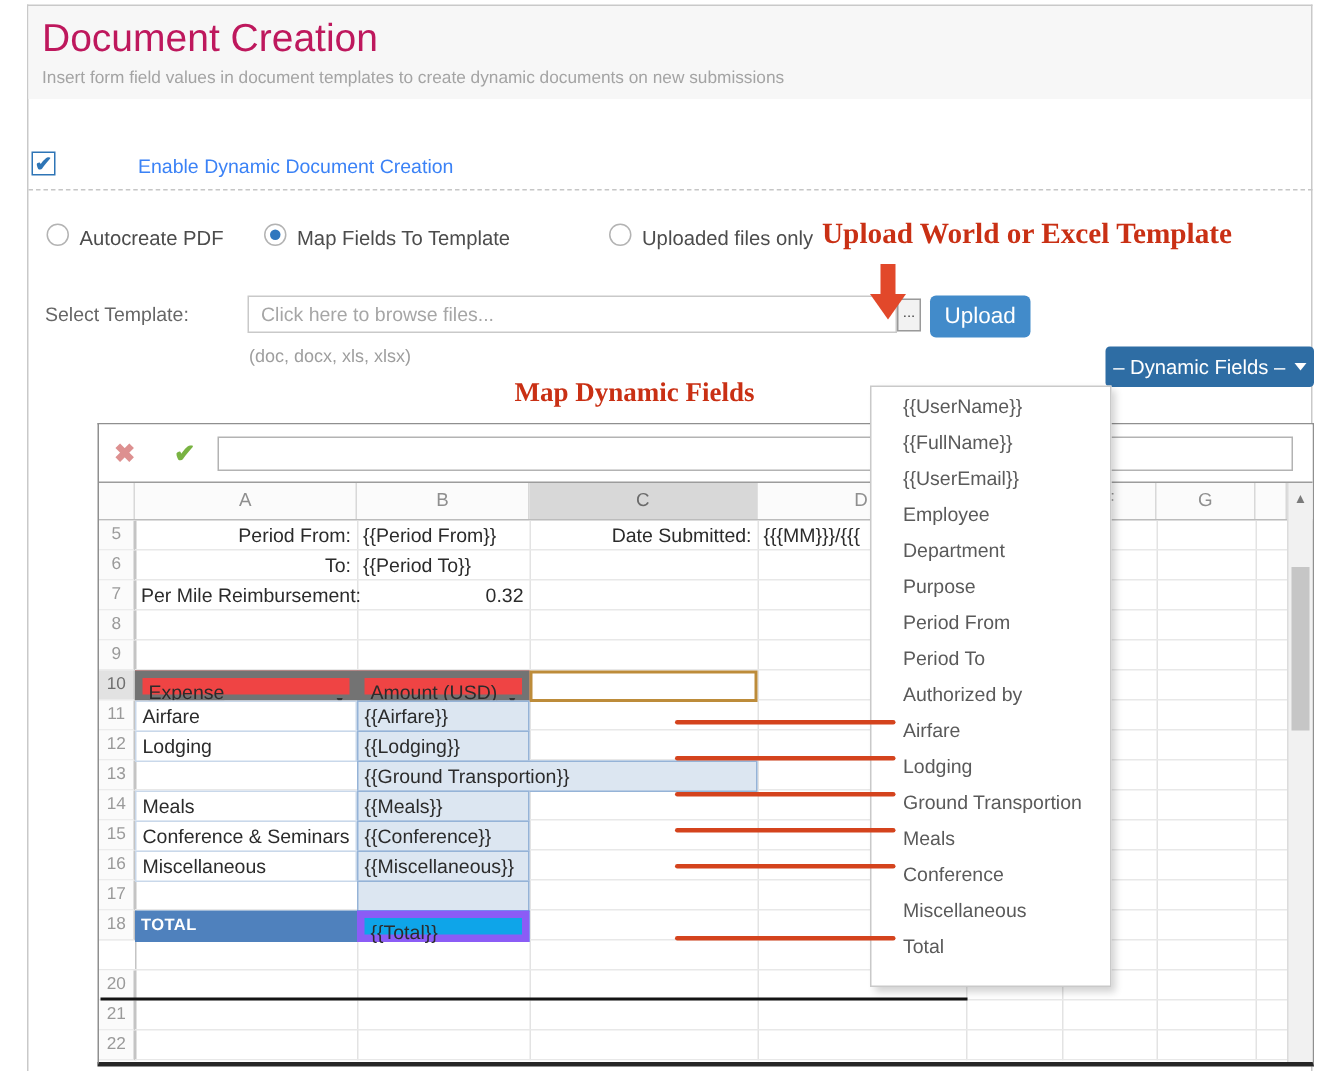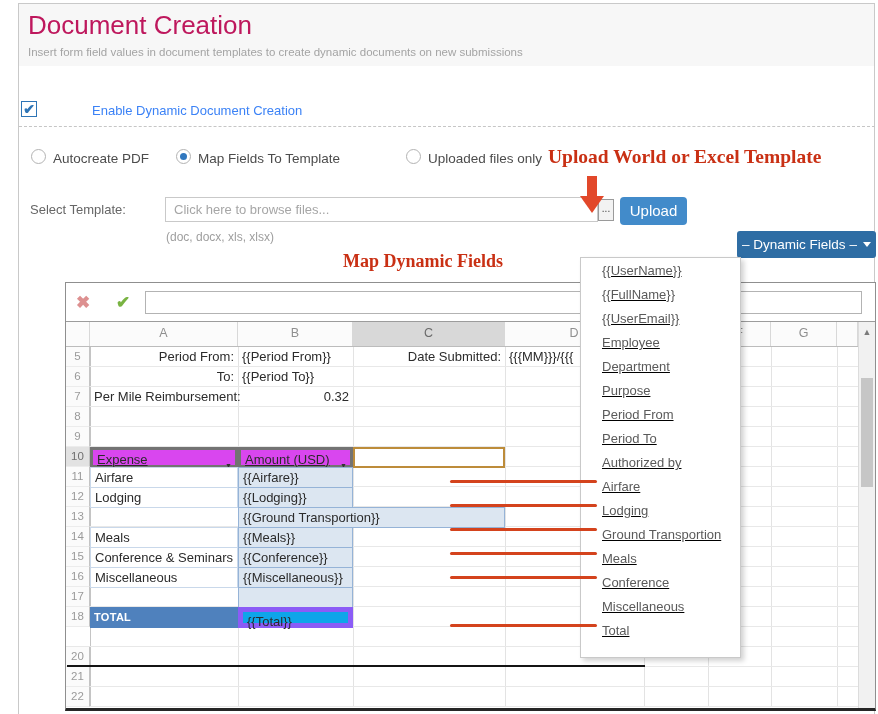--- a/index.html
+++ b/index.html
@@ -73,39 +73,39 @@
   .vline{position:absolute;top:0;bottom:0;width:1px;background:#e3e3e3;}
   .vline.gut{background:#c4c4c4;}
   .hrow{position:absolute;left:0;width:792px;height:20px;border-bottom:1px solid #e8e8e8;box-sizing:border-box;}
   .gutcell{position:absolute;left:0;width:24px;height:20px;box-sizing:border-box;background:#fbfbfb;
            border-right:1px solid #c4c4c4;border-bottom:1px solid #ececec;color:#9a9a9a;font-size:11.5px;
            text-align:center;line-height:19px;cursor:default;}
   .gutcell.hl{background:#e2e2e2;color:#6f6f6f;}
   .cell{position:absolute;height:21px;box-sizing:border-box;font-size:13px;color:#2b2b2b;
         line-height:20px;padding:0 4px;white-space:nowrap;cursor:default;}
   .s-r,.s-rn{text-align:right;}
-  .s-fh{border:3px solid #737373;background:#d946ef;padding-right:16px;text-decoration:underline;}
+  .s-fh{border:5px solid #737373;background:#ef4444;padding-right:16px;text-decoration:underline;}
   .s-fh .flt{position:absolute;right:3px;top:6px;font-size:7px;color:#333;}
   .s-sel{border:2px solid #bd8c3a;}
   .s-e{border:1px solid #c9d8ea;background:#fff;}
   .s-a{background:#dce6f1;border:1px solid #95b3d7;}
   .s-aw{background:#0ea5e9;border:5px solid #8b5cf6;}
   .s-tot{background:#4f81bd;color:#fff;font-size:11px;font-weight:bold;letter-spacing:.3px;}
   
   .scrl{position:absolute;right:0;top:39px;bottom:0;width:17px;background:#f1f1f1;
         border-left:1px solid #dcdcdc;box-sizing:border-box;}
   .scrl .up{position:absolute;top:5px;left:0;right:0;text-align:center;font-size:9px;color:#7a7a7a;cursor:default;}
   .thumb{position:absolute;left:2px;right:2px;top:56px;height:109px;background:#c6c6c6;cursor:default;}
 
   .blackline{position:absolute;left:67px;top:665px;width:578px;height:2px;background:#141414;z-index:3;}
 
   
   .dd{position:absolute;left:580px;top:257px;width:161px;height:401px;background:#fff;
       border:1px solid #c9c9c9;box-shadow:3px 3px 5px rgba(0,0,0,.18);box-sizing:border-box;
-      z-index:5;padding-top:1px;text-decoration:underline;}
+      z-index:5;padding-top:1px;}
   .dd-item{height:24px;line-height:24px;padding-left:21px;font-size:13px;color:#5a5a5a;
            white-space:nowrap;cursor:default;}
   .conn{position:absolute;left:450px;width:147px;height:3px;background:#d4431d;border-radius:2px;z-index:6;}
 </style>
 </head>
 <body>
 
 <div class="stage">
 
   <div class="panel"></div>

